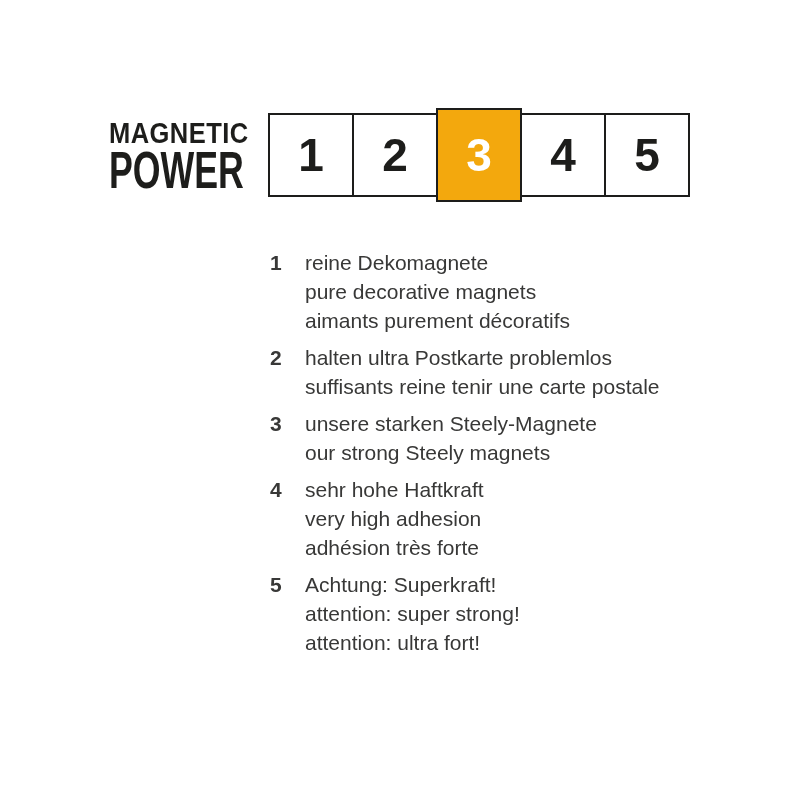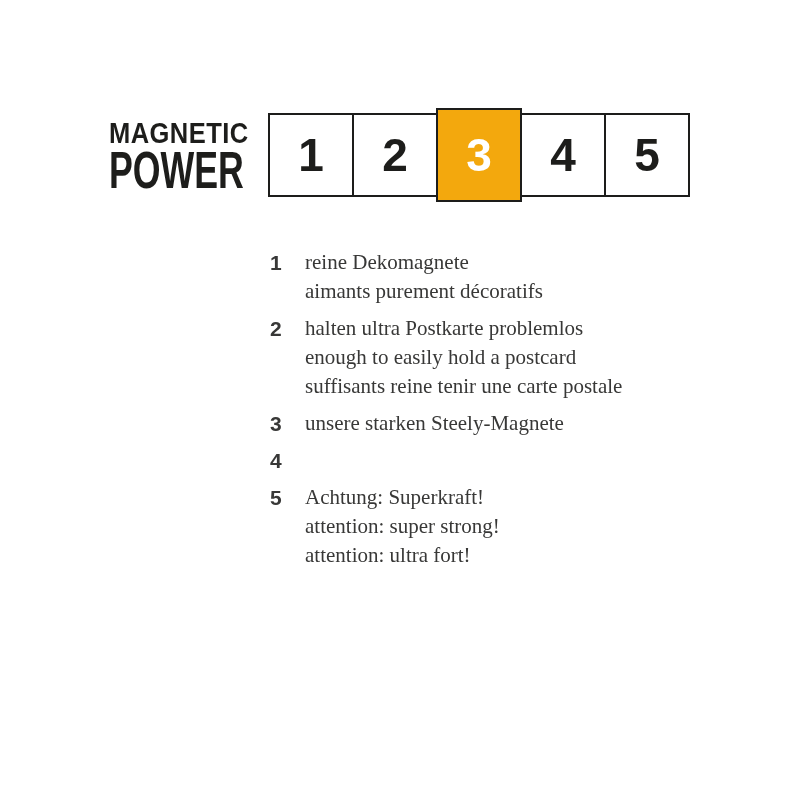--- a/index.html
+++ b/index.html
@@ -88,21 +88,21 @@
     margin-bottom: 8px;
   }
   .legend-num {
     box-sizing: border-box;
     width: 37px;
     padding-left: 2px;
     font-weight: 700;
     line-height: 29px;
     flex: 0 0 auto;
   }
-  .legend-lines { line-height: 29px; font-family: Liberation Serif, serif; }
+  .legend-lines { line-height: 29px; }
   .legend-line { white-space: nowrap; }
 </style>
 </head>
 <body>
 
 <div id="canvas">
 
   <div class="title">
     <div class="title-line1">MAGNETIC</div>
     <div class="title-line2">POWER</div>
@@ -115,42 +115,48 @@
     <div class="scale-cell">4</div>
     <div class="scale-cell">5</div>
   </div>
 
   <div class="legend">
 
     <div class="legend-item">
       <div class="legend-num">1</div>
       <div class="legend-lines">
         <div class="legend-line">reine Dekomagnete</div>
+        <div class="legend-line">pure decorative magnets</div>
         <div class="legend-line">aimants purement décoratifs</div>
       </div>
     </div>
 
     <div class="legend-item">
       <div class="legend-num">2</div>
       <div class="legend-lines">
         <div class="legend-line">halten ultra Postkarte problemlos</div>
-        <div class="legend-line">enough to easily hold a postcard</div>
         <div class="legend-line">suffisants reine tenir une carte postale</div>
       </div>
     </div>
 
     <div class="legend-item">
       <div class="legend-num">3</div>
       <div class="legend-lines">
         <div class="legend-line">unsere starken Steely-Magnete</div>
+        <div class="legend-line">our strong Steely magnets</div>
       </div>
     </div>
 
     <div class="legend-item">
       <div class="legend-num">4</div>
+      <div class="legend-lines">
+        <div class="legend-line">sehr hohe Haftkraft</div>
+        <div class="legend-line">very high adhesion</div>
+        <div class="legend-line">adhésion très forte</div>
+      </div>
     </div>
 
     <div class="legend-item">
       <div class="legend-num">5</div>
       <div class="legend-lines">
         <div class="legend-line">Achtung: Superkraft!</div>
         <div class="legend-line">attention: super strong!</div>
         <div class="legend-line">attention: ultra fort!</div>
       </div>
     </div>

